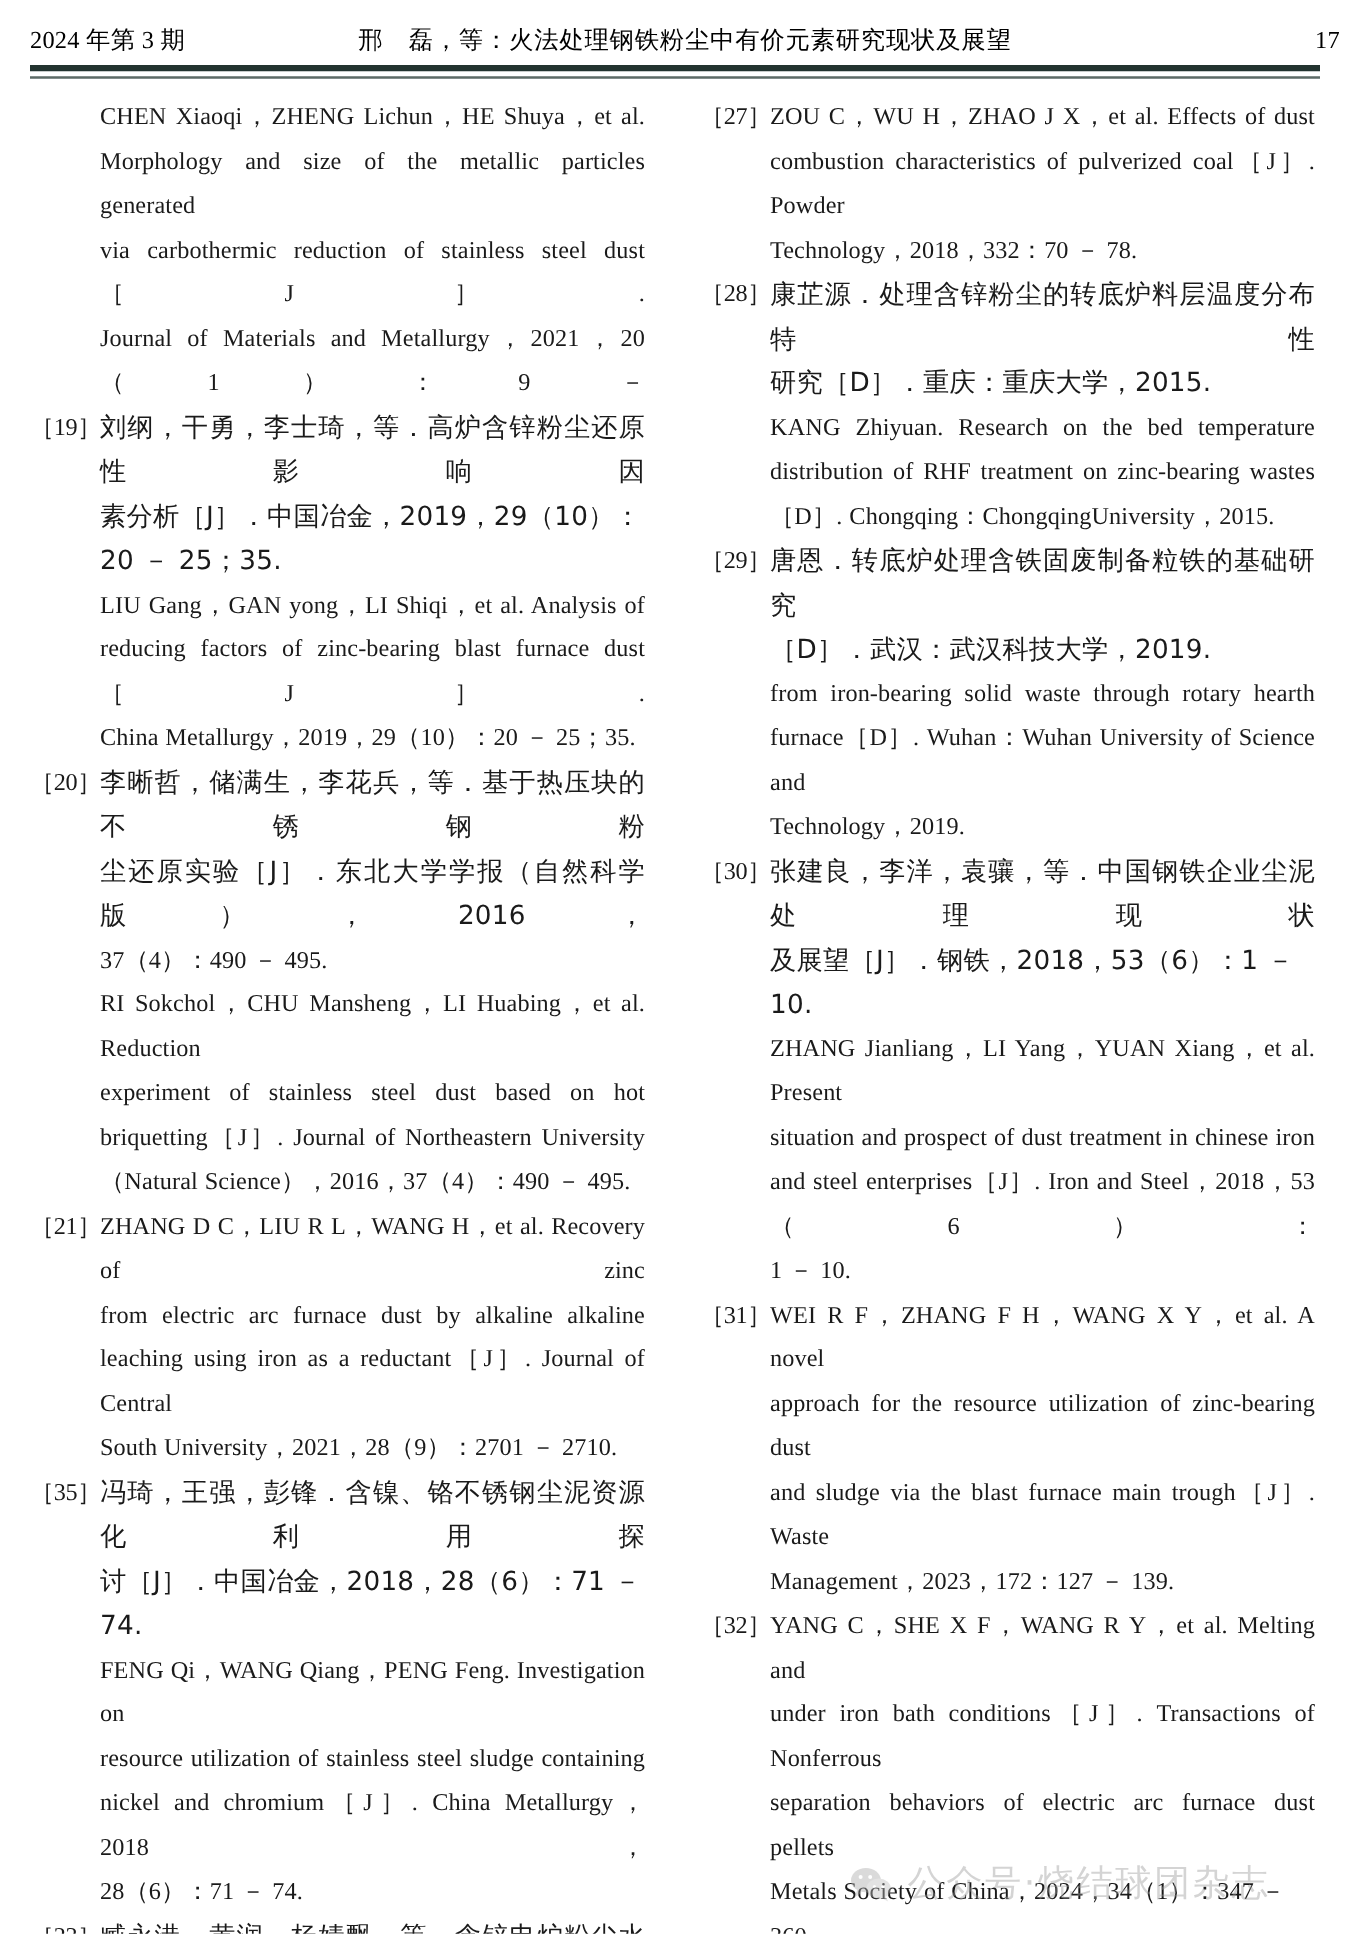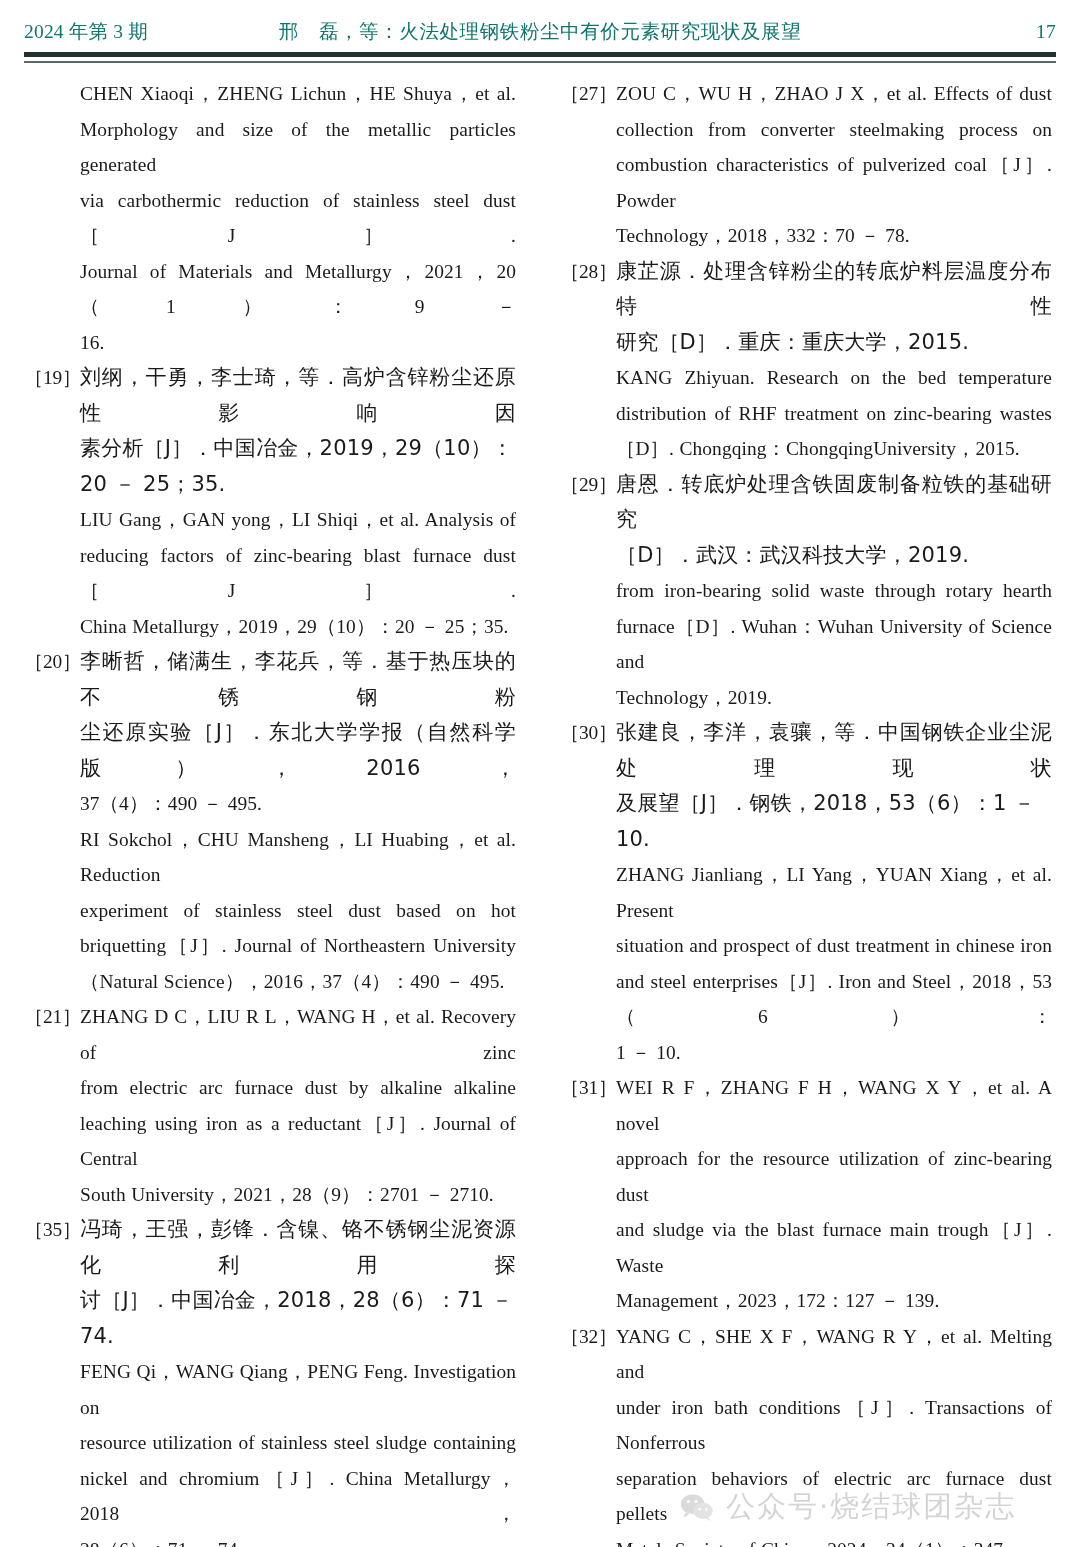--- a/index.html
+++ b/index.html
@@ -21,28 +21,28 @@
     width: 1080px;
     height: 1547px;
     box-sizing: border-box;
   }
 
   
   .runhead {
     position: absolute;
     top: 18px;
     left: 24px;
-    right: 24px;
+    right: 8px;
     height: 34px;
     display: flex;
     align-items: baseline;
     justify-content: space-between;
     font-size: 19.5px;
     letter-spacing: 0.2px;
-    color: #0f766e;
+    color: #000000;
     white-space: nowrap;
     gap: 41px;
   }
   .runhead-left { flex: 0 0 auto; }
   .runhead-center {
     position: absolute;
     left: 0; right: 0;
     text-align: center;
     letter-spacing: 0.6px;
   }
@@ -153,21 +153,20 @@
 
   <div class="columns">
     <div class="col" id="col-left">
         <div class="ref">
           <div class="ref-num blank">［00］</div>
           <div class="ref-body">
             <div class="ref-line">CHEN Xiaoqi，ZHENG Lichun，HE Shuya，et al.</div>
             <div class="ref-line">Morphology and size of the metallic particles generated</div>
             <div class="ref-line">via carbothermic reduction of stainless steel dust［J］.</div>
             <div class="ref-line">Journal of Materials and Metallurgy，2021，20（1）：9 －</div>
-            <div class="ref-line last">16.</div>
           </div>
         </div>
         <div class="ref">
           <div class="ref-num">［19］</div>
           <div class="ref-body">
             <div class="ref-line cjk">刘纲，干勇，李士琦，等．高炉含锌粉尘还原性影响因</div>
             <div class="ref-line cjk last">素分析［J］．中国冶金，2019，29（10）：20 － 25；35.</div>
             <div class="ref-line">LIU Gang，GAN yong，LI Shiqi，et al. Analysis of</div>
             <div class="ref-line">reducing factors of zinc-bearing blast furnace dust［J］.</div>
             <div class="ref-line last">China Metallurgy，2019，29（10）：20 － 25；35.</div>
@@ -210,21 +209,20 @@
           <div class="ref-body">
             <div class="ref-line cjk">臧永港，黄润，杨婧飘，等．含锌电炉粉尘水浸处理 －</div>
           </div>
         </div>
       </div>
     <div class="col" id="col-right">
         <div class="ref">
           <div class="ref-num">［27］</div>
           <div class="ref-body">
             <div class="ref-line">ZOU C，WU H，ZHAO J X，et al. Effects of dust</div>
-            <div class="ref-line">collection from converter steelmaking process on</div>
             <div class="ref-line">combustion characteristics of pulverized coal［J］. Powder</div>
             <div class="ref-line last">Technology，2018，332：70 － 78.</div>
           </div>
         </div>
         <div class="ref">
           <div class="ref-num">［28］</div>
           <div class="ref-body">
             <div class="ref-line cjk">康芷源．处理含锌粉尘的转底炉料层温度分布特性</div>
             <div class="ref-line cjk last">研究［D］．重庆：重庆大学，2015.</div>
             <div class="ref-line">KANG Zhiyuan. Research on the bed temperature</div>

